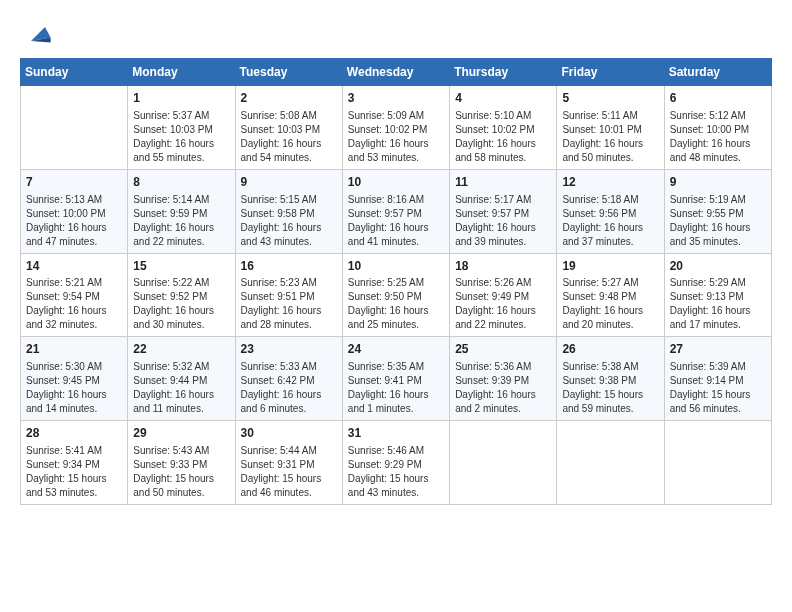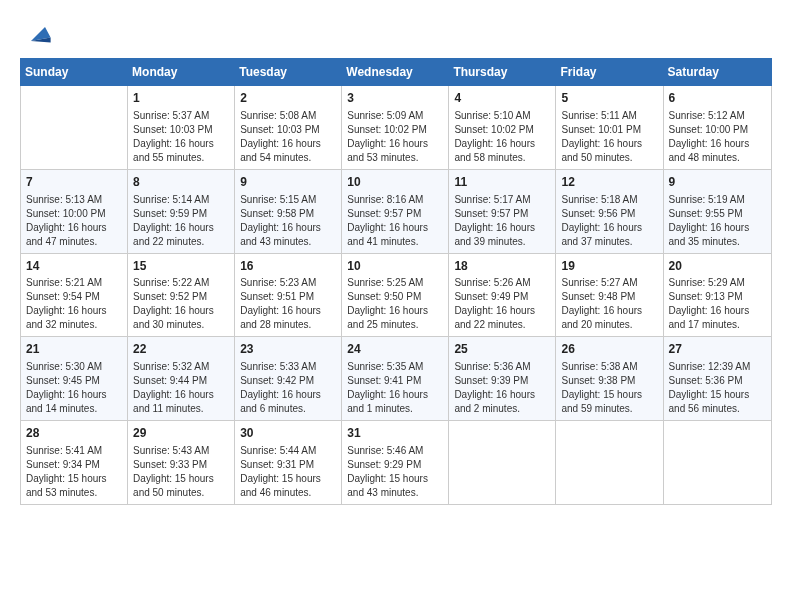--- a/index.html
+++ b/index.html
@@ -282,21 +282,21 @@
         <td>
           <span class="day-num">22</span>
           <div class="day-info">Sunrise: 5:32 AM</div>
           <div class="day-info">Sunset: 9:44 PM</div>
           <div class="day-info">Daylight: 16 hours</div>
           <div class="day-info">and 11 minutes.</div>
         </td>
         <td>
           <span class="day-num">23</span>
           <div class="day-info">Sunrise: 5:33 AM</div>
-          <div class="day-info">Sunset: 9:42 PM</div>
+          <div class="day-info">Sunset: 6:42 PM</div>
           <div class="day-info">Daylight: 16 hours</div>
           <div class="day-info">and 6 minutes.</div>
         </td>
         <td>
           <span class="day-num">24</span>
           <div class="day-info">Sunrise: 5:35 AM</div>
           <div class="day-info">Sunset: 9:41 PM</div>
           <div class="day-info">Daylight: 16 hours</div>
           <div class="day-info">and 1 minutes.</div>
         </td>
@@ -309,22 +309,22 @@
         </td>
         <td>
           <span class="day-num">26</span>
           <div class="day-info">Sunrise: 5:38 AM</div>
           <div class="day-info">Sunset: 9:38 PM</div>
           <div class="day-info">Daylight: 15 hours</div>
           <div class="day-info">and 59 minutes.</div>
         </td>
         <td>
           <span class="day-num">27</span>
-          <div class="day-info">Sunrise: 12:39 AM</div>
-          <div class="day-info">Sunset: 5:36 PM</div>
+          <div class="day-info">Sunrise: 5:39 AM</div>
+          <div class="day-info">Sunset: 9:14 PM</div>
           <div class="day-info">Daylight: 15 hours</div>
           <div class="day-info">and 56 minutes.</div>
         </td>
       </tr>
       <tr>
         <td>
           <span class="day-num">28</span>
           <div class="day-info">Sunrise: 5:41 AM</div>
           <div class="day-info">Sunset: 9:34 PM</div>
           <div class="day-info">Daylight: 15 hours</div>

